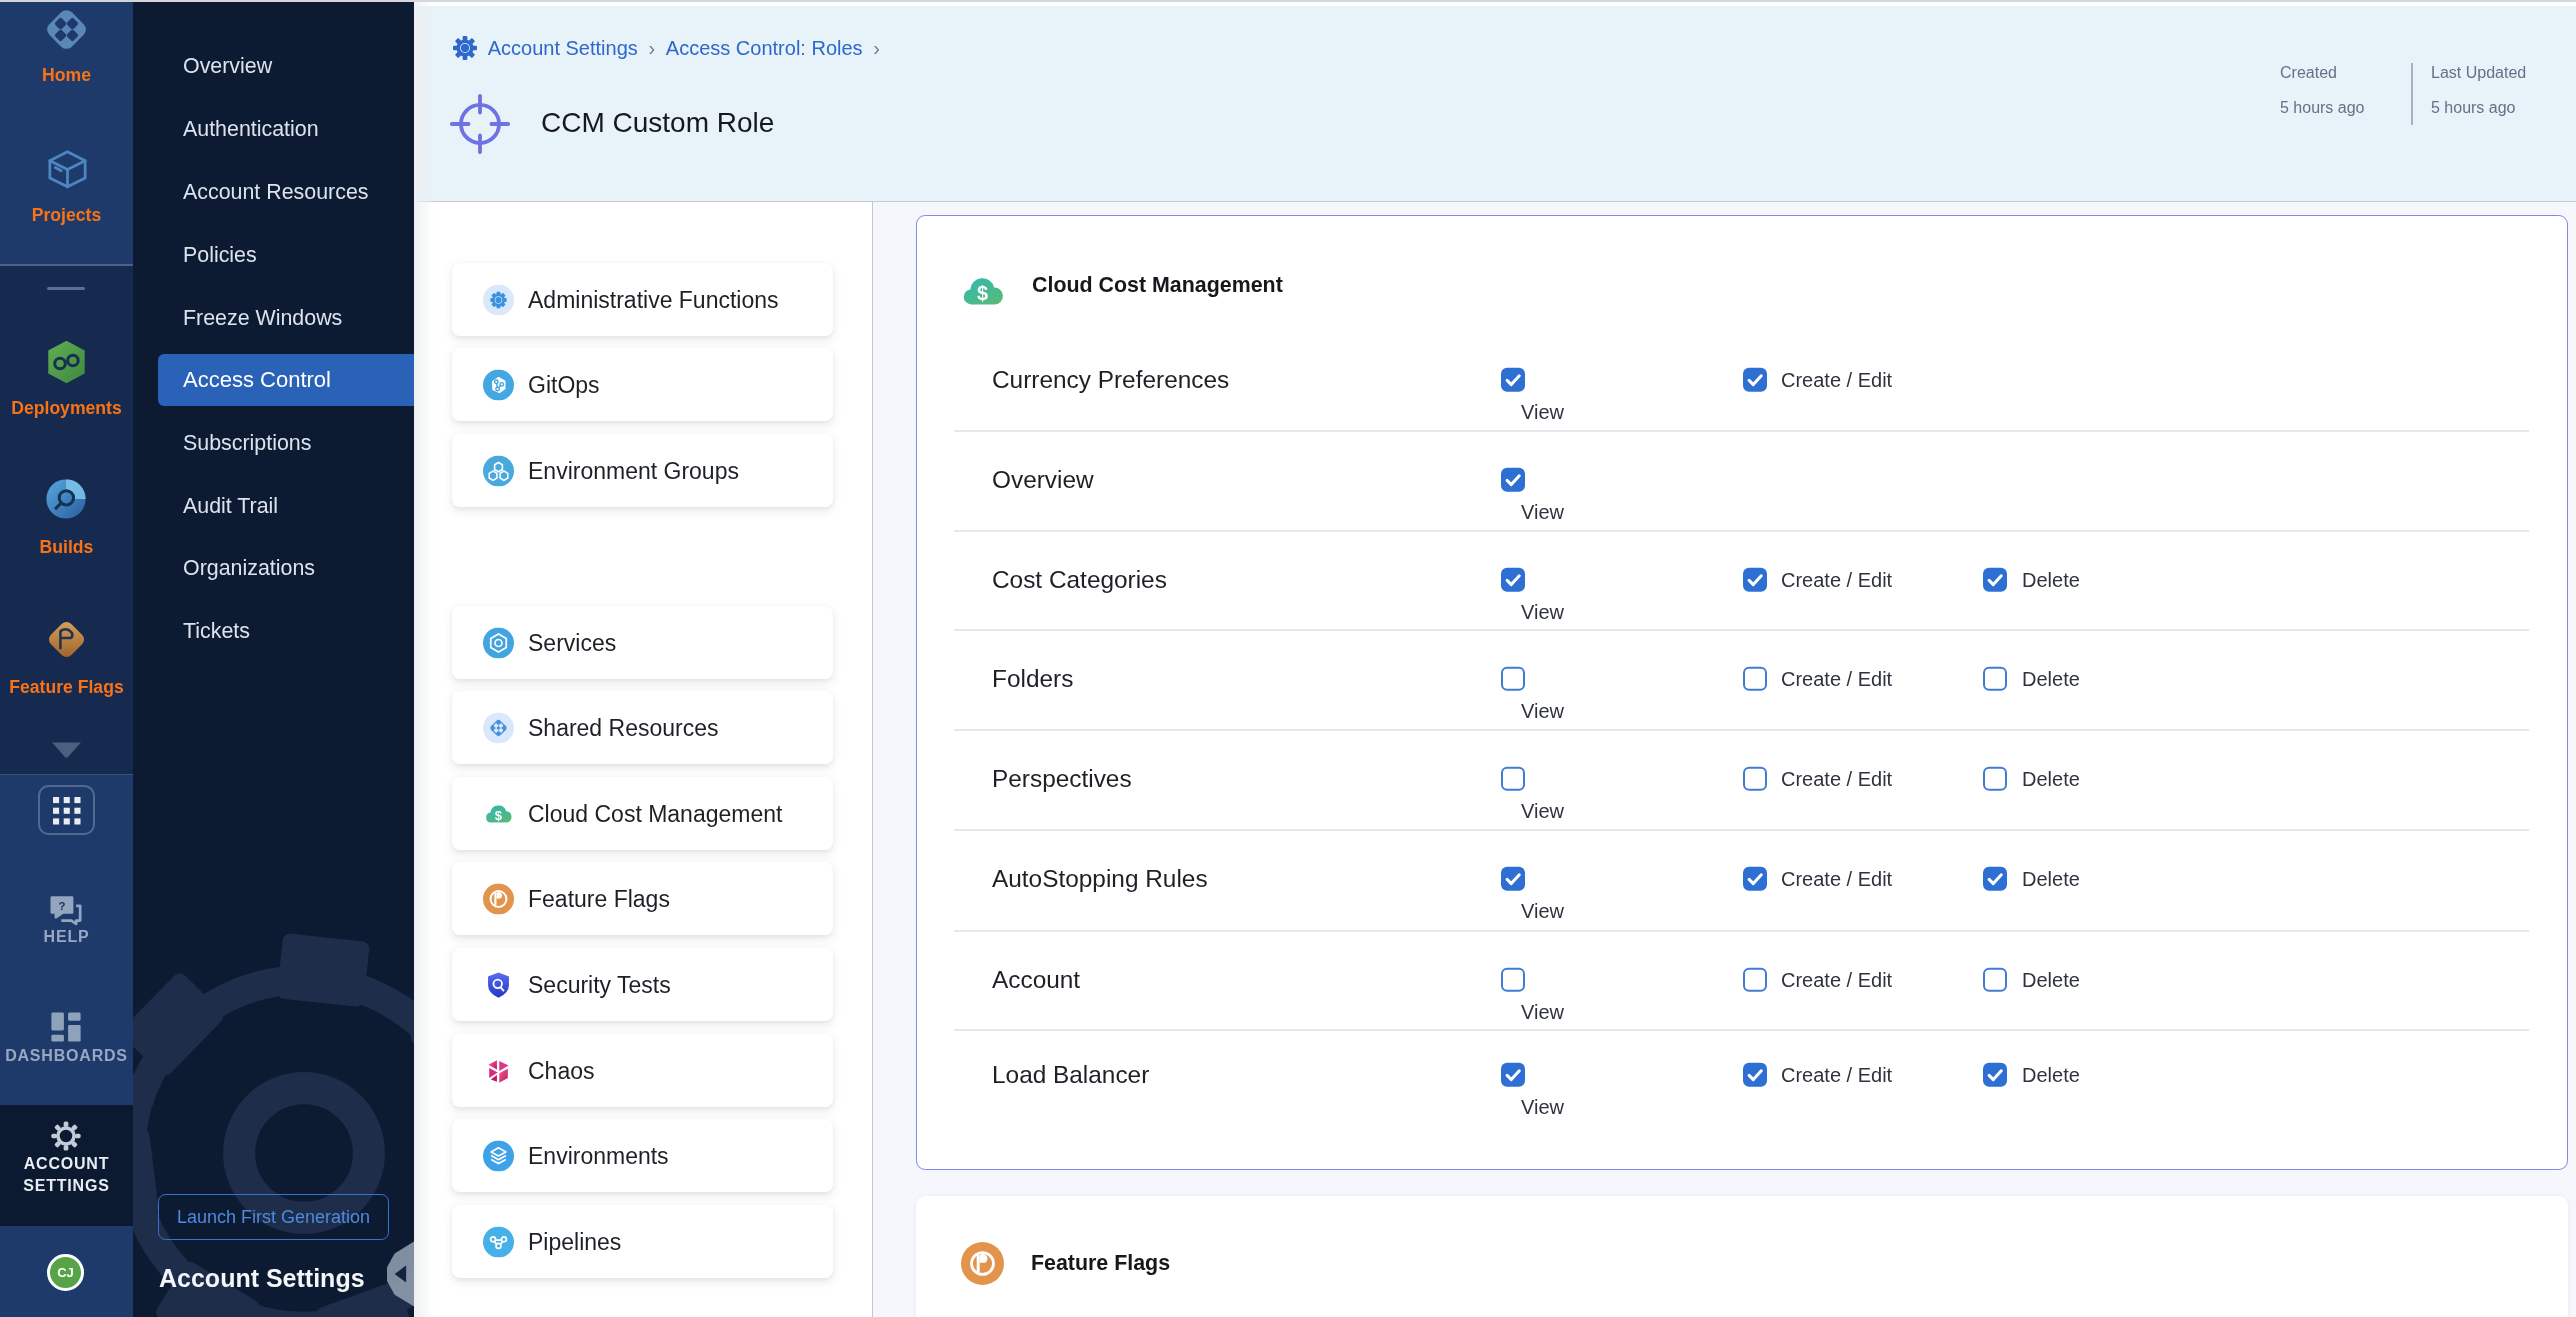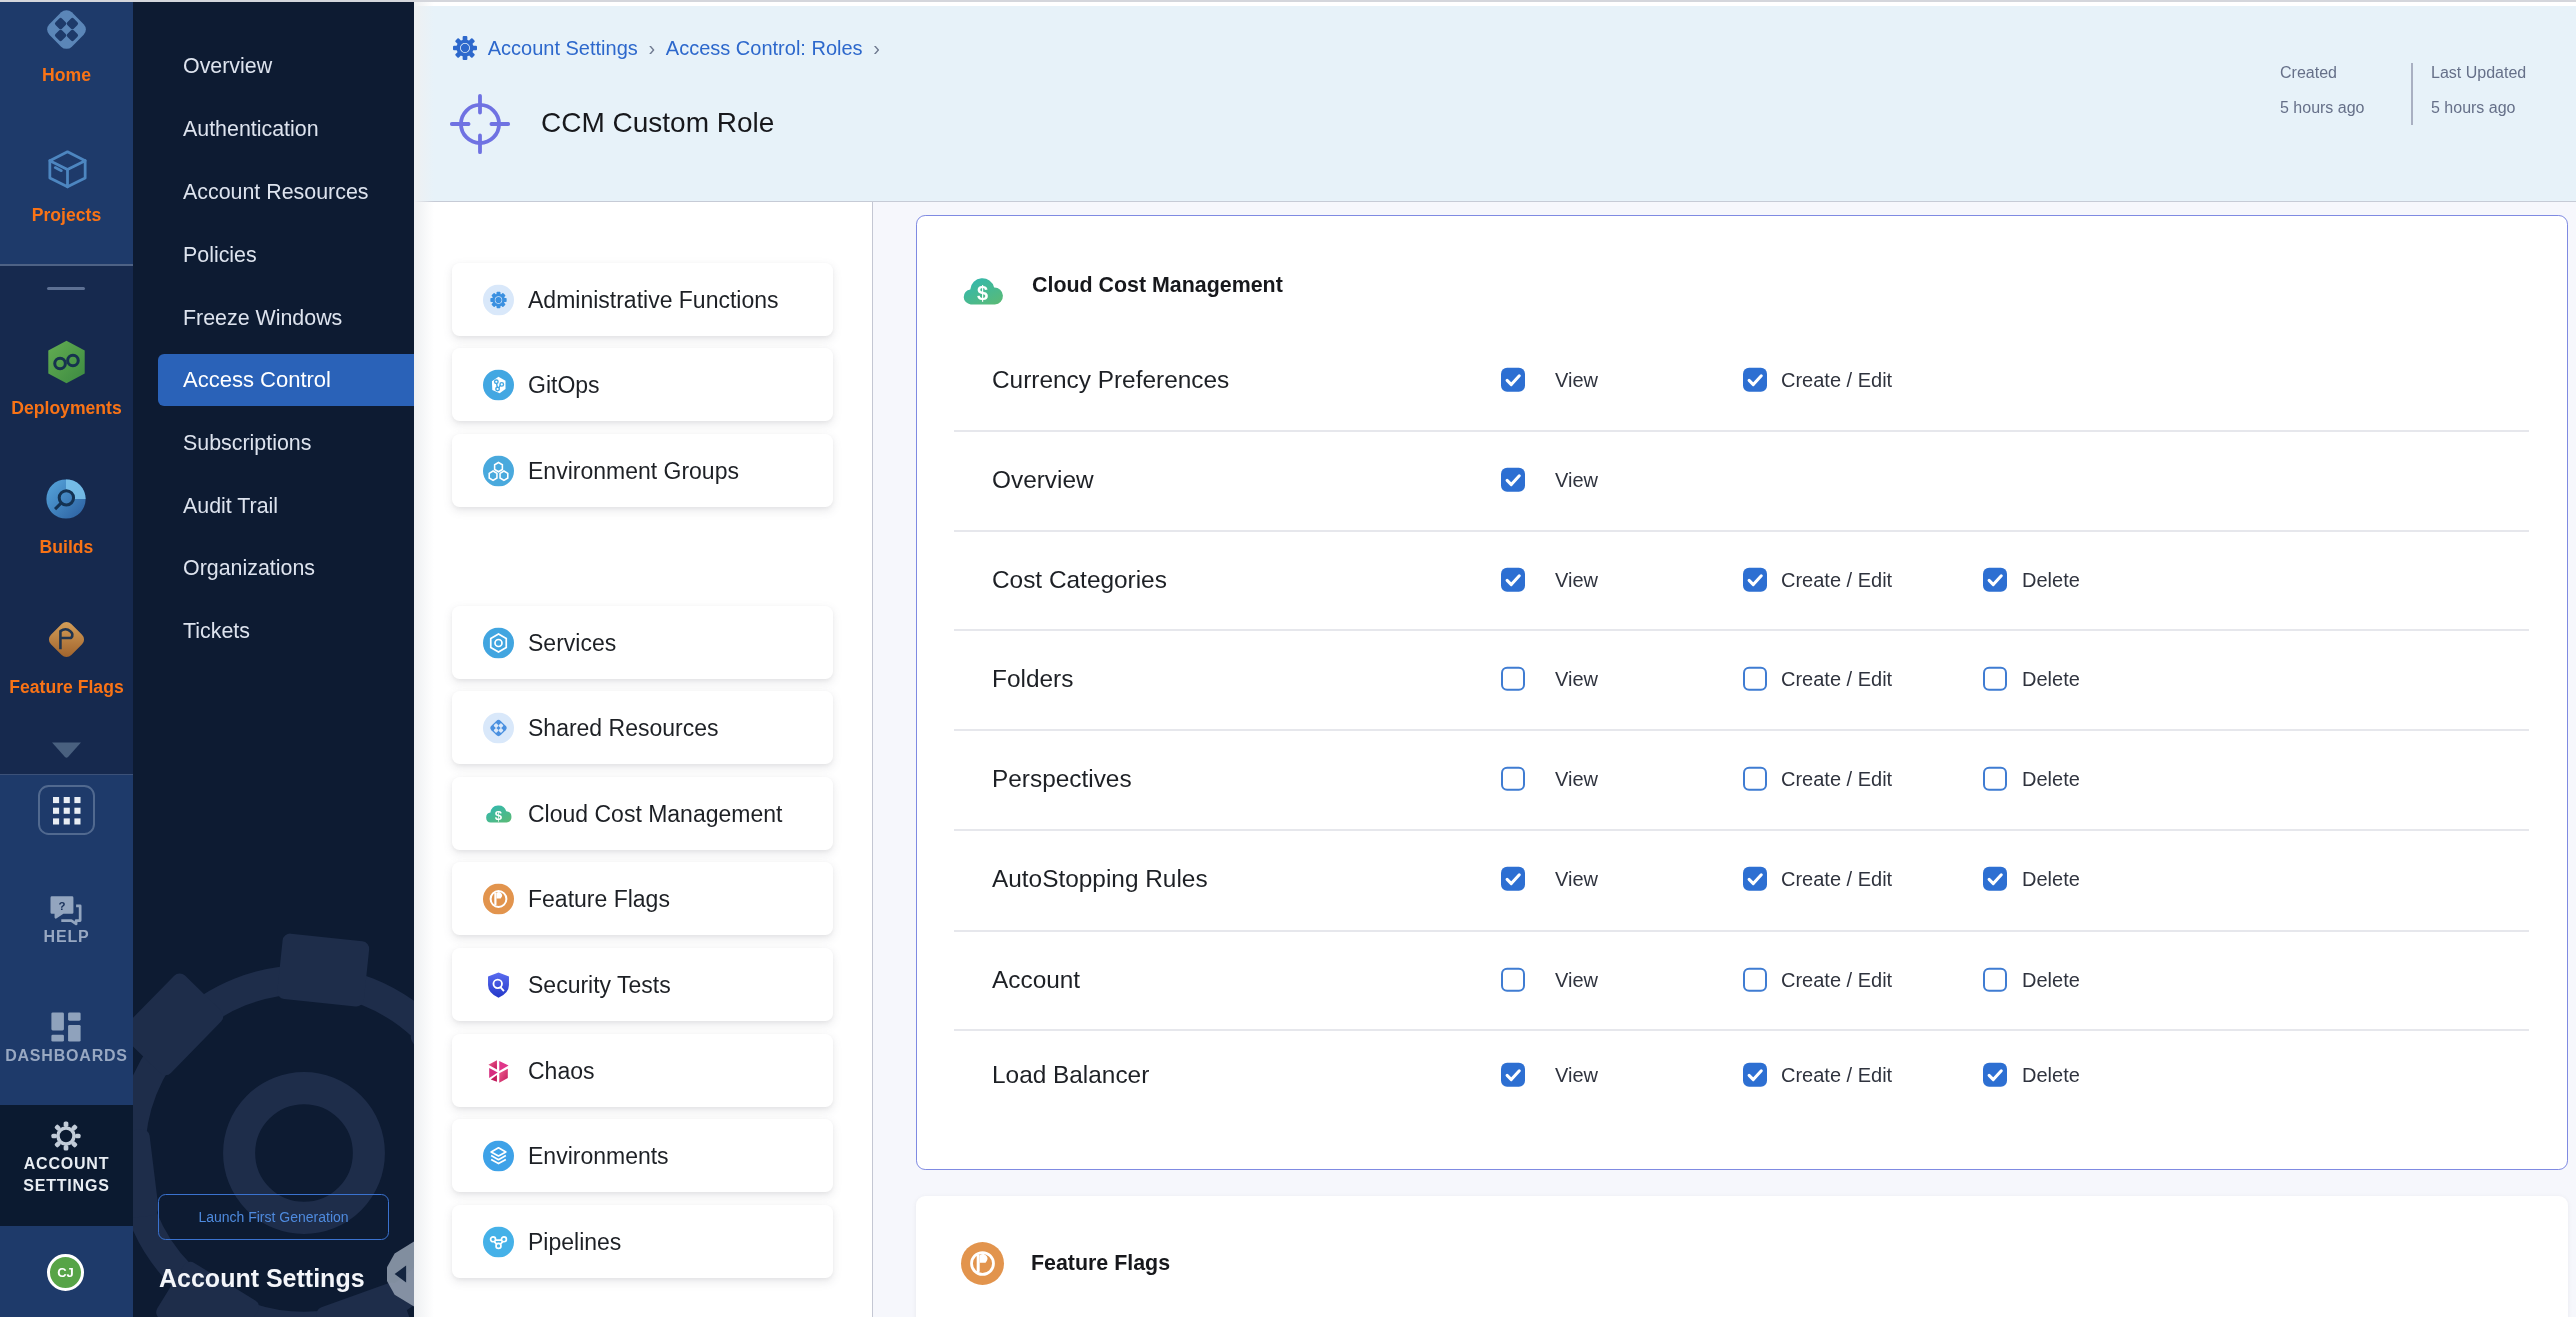--- a/index.html
+++ b/index.html
@@ -11,21 +11,21 @@
   #nav1 { left:0; top:0; width:133px; height:1318px; background:#16294e; z-index:30; }
   .n1-label { position:absolute; width:133px; text-align:center; color:#f97316; font-weight:700; font-size:17.6px; }
   .n1-small { position:absolute; width:133px; text-align:center; color:#98a8c2; font-weight:700; font-size:16px; letter-spacing:0.8px; }
 
   
   #nav2 { left:133px; top:0; width:281px; height:1318px; background:#0d1b32; overflow:hidden; z-index:20; }
   .n2item { position:absolute; left:50px; color:#dde3ee; font-size:21.4px; transform:translateY(-50%); white-space:nowrap; }
   #n2sel { position:absolute; left:25px; top:354px; width:256px; height:52px; background:#2a62b8; border-radius:6.1px 0 0 6.1px; }
   #n2sel span { position:absolute; left:25px; top:50%; transform:translateY(-50%); color:#fff; font-size:22px; }
   #launchbtn { position:absolute; left:25px; top:1194px; width:231px; height:46px; border:1.5px solid #3a72cf; border-radius:7.6px;
-               color:#4e8ade; font-size:14px; display:flex; align-items:center; justify-content:center; }
+               color:#4e8ade; font-size:18px; display:flex; align-items:center; justify-content:center; }
   #as-title { position:absolute; left:26px; top:1278px; transform:translateY(-50%); color:#f4f6fa; font-size:25px; font-weight:700; white-space:nowrap; }
 
   
   #content { left:414px; top:0; width:2162px; height:1318px; background:#fff; z-index:10; }
   #header { position:absolute; left:0; top:6.1px; width:2162px; height:196px; background:#e7f2f9; border-bottom:1.5px solid #c6cbd6; }
   #leftshadow { position:absolute; left:0; top:0; width:20px; height:1318px; background:linear-gradient(to right, #eef0f2, rgba(240,241,243,0)); z-index:40; }
 
   .crumb { font-size:20px; color:#2d68cc; }
   .crumbsep { font-size:20px; color:#6f7a90; }
   #bc { position:absolute; left:39px; top:36px; display:flex; gap:10.7px; align-items:center; }
@@ -47,21 +47,21 @@
   .ptitle { position:absolute; font-size:21.4px; font-weight:700; color:#17181c; white-space:nowrap; }
 
   .prow { position:absolute; left:0; width:1649px; height:100px; }
   .prow .sep { position:absolute; left:37px; right:37px; top:0; height:1.5px; background:#e6e7ec; }
   .rlbl { position:absolute; left:75px; top:50%; transform:translateY(-50%); font-size:24.4px; color:#1d2025; white-space:nowrap; }
   .cb { position:absolute; top:50%; transform:translateY(-50%); width:24.4px; height:24.4px; border-radius:6.1px; }
   .cb.on { background:#2d6fd2; }
   .cb.off { background:#fff; border:2.3px solid #3f7cd2; }
   .cblbl { position:absolute; top:50%; transform:translateY(-50%); font-size:20px; color:#2f333e; white-space:nowrap; }
   .c1 { left:584px; } .c2 { left:826px; } .c3 { left:1066px; }
-  .l1 { left:638px; } .l2 { left:864px; } .l3 { left:1105px; }
+  .l1 { left:604px;margin-top:32px; } .l2 { left:864px; } .l3 { left:1105px; }
 </style>
 </head>
 <body>
 <div id="page">
   <div class="abs" style="left:0;top:0;width:2576px;height:1.5px;background:#d4d6dc;z-index:60;"></div>
   <div id="nav2" class="abs">
     <svg class="abs" style="left:-58px; top:924px;" width="458" height="458" viewBox="-300 -300 600 600">
       <g fill="none" stroke="#1e2d4a">
         <circle r="227" stroke-width="38"></circle>
         <circle r="85" stroke-width="42"></circle>

